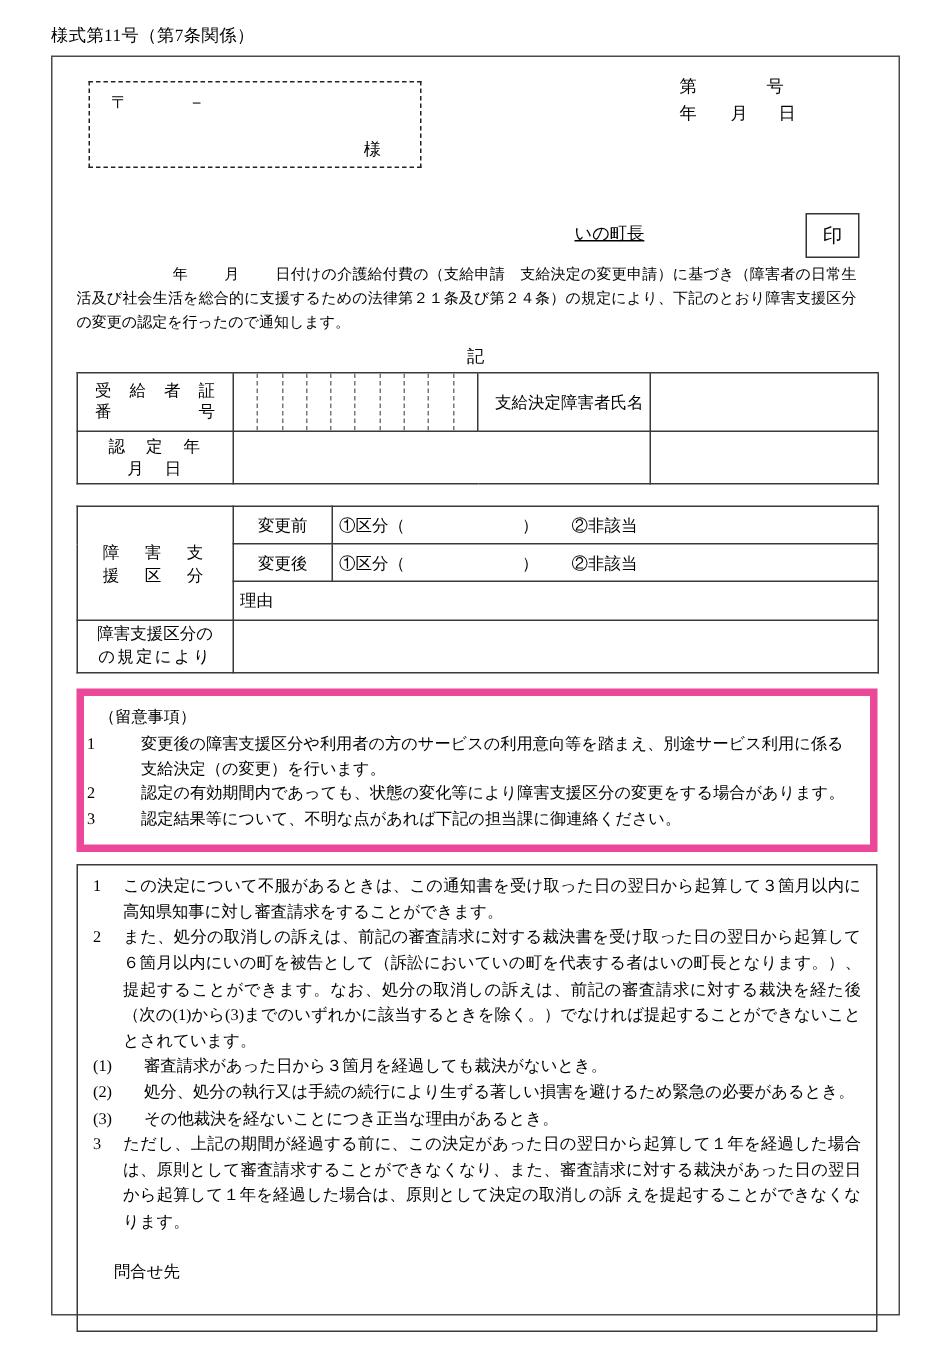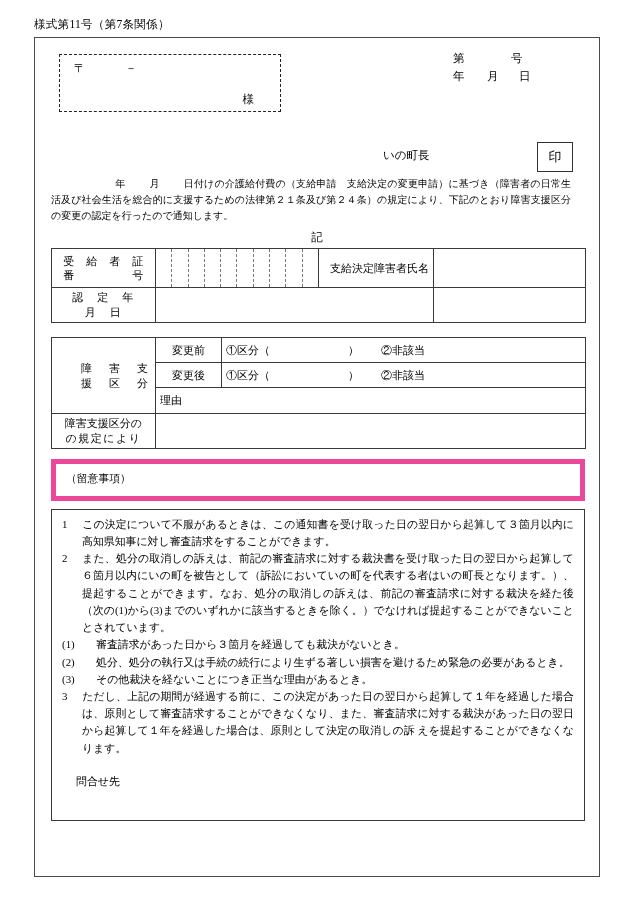--- a/index.html
+++ b/index.html
@@ -85,20 +85,21 @@
 
   .mayor-row {
     position: relative;
     height: 34px;
   }
   .mayor {
     position: absolute;
     left: 336px;
     top: 6px;
     font-size: 11.5px;
+    text-decoration: underline;
   }
   .seal {
     position: absolute;
     right: 14px;
     top: 0px;
     width: 36px;
     height: 30px;
     border: 1px solid #333;
     box-sizing: border-box;
     text-align: center;
@@ -160,21 +161,21 @@
     height: 100%;
   }
   .cells i {
     flex: 1 1 0;
     border-right: 1px dashed #777;
     display: block;
   }
   .cells i:last-child { border-right: none; }
 
   .vert-lbl {
-    text-align: right;
+    text-align: center;
     letter-spacing: 3px;
   }
 
   
   .remarks {
     margin: 10px 4px 0 4px;
     border: 5px solid #ec4899;
     box-sizing: border-box;
     width: 534px;
     padding: 6px 8px 8px 8px;
@@ -341,20 +342,25 @@
               <div>障害支援区分の</div>
               <div style="letter-spacing:1.5px">の規定により</div>
             </td>
             <td colspan="2"></td>
           </tr>
         </tbody>
       </table>
 
       <div class="remarks">
         <div class="head">（留意事項）</div>
+        <ol>
+          <li><span class="n">1</span><span>変更後の障害支援区分や利用者の方のサービスの利用意向等を踏まえ、別途サービス利用に係る支給決定（の変更）を行います。</span></li>
+          <li><span class="n">2</span><span>認定の有効期間内であっても、状態の変化等により障害支援区分の変更をする場合があります。</span></li>
+          <li><span class="n">3</span><span>認定結果等について、不明な点があれば下記の担当課に御連絡ください。</span></li>
+        </ol>
       </div>
 
       <div class="appeal">
         <ol class="lv1">
           <li><span class="n">1</span><span>この決定について不服があるときは、この通知書を受け取った日の翌日から起算して３箇月以内に高知県知事に対し審査請求をすることができます。</span></li>
           <li><span class="n">2</span><span>また、処分の取消しの訴えは、前記の審査請求に対する裁決書を受け取った日の翌日から起算して６箇月以内にいの町を被告として（訴訟においていの町を代表する者はいの町長となります。）、提起することができます。なお、処分の取消しの訴えは、前記の審査請求に対する裁決を経た後（次の(1)から(3)までのいずれかに該当するときを除く。）でなければ提起することができないこととされています。</span></li>
         </ol>
         <ol class="lv2">
           <li><span class="n">(1)</span><span>審査請求があった日から３箇月を経過しても裁決がないとき。</span></li>
           <li><span class="n">(2)</span><span>処分、処分の執行又は手続の続行により生ずる著しい損害を避けるため緊急の必要があるとき。</span></li>

